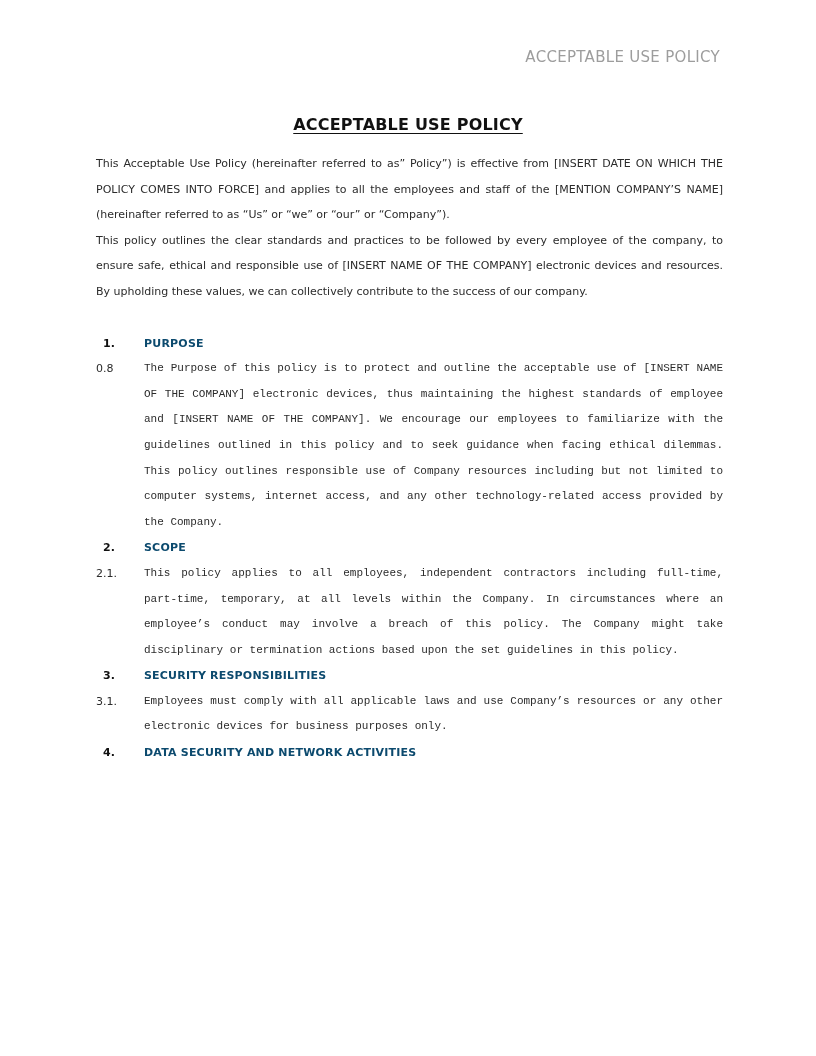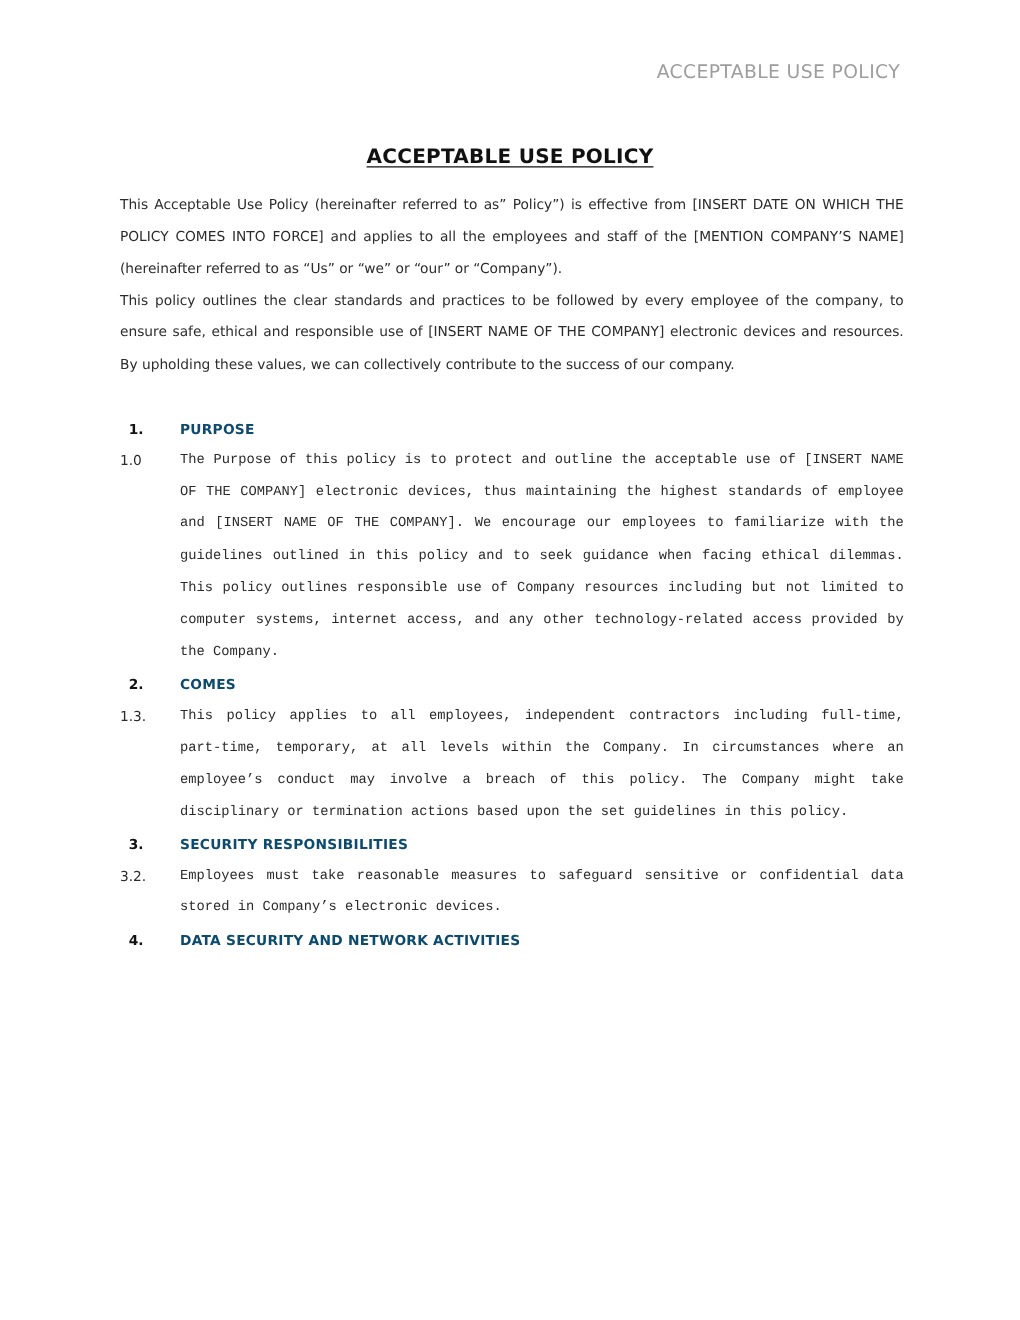--- a/index.html
+++ b/index.html
@@ -102,40 +102,40 @@
 
     <p class="para">This policy outlines the clear standards and practices to be followed by every employee of the company, to ensure safe, ethical and responsible use of [INSERT NAME OF THE  COMPANY] electronic devices and resources. By upholding these values, we can collectively contribute to the success of our company.</p>
 
     <div class="list">
 
       <div class="row head">
         <span class="num">1.</span>
         <span class="body">PURPOSE</span>
       </div>
       <div class="row item">
-        <span class="num">1.0</span>
+        <span class="num">0.8</span>
         <span class="body">The Purpose of this policy is to protect and outline the acceptable use of [INSERT NAME OF THE COMPANY] electronic devices, thus maintaining the highest standards of employee and [INSERT NAME OF THE  COMPANY]. We encourage our employees to familiarize with the guidelines outlined in this policy and to seek guidance when facing ethical dilemmas. This policy outlines responsible use of Company resources including but not limited to computer systems, internet access, and any other technology-related access provided by the Company.</span>
       </div>
 
       <div class="row head">
         <span class="num">2.</span>
-        <span class="body">COMES</span>
+        <span class="body">SCOPE</span>
       </div>
       <div class="row item">
-        <span class="num">1.3.</span>
+        <span class="num">2.1.</span>
         <span class="body">This policy applies to all employees, independent contractors including full-time, part-time, temporary, at all levels within the Company. In circumstances where an employee’s conduct may involve a breach of this policy. The Company might take disciplinary or termination actions based upon the set guidelines in this policy.</span>
       </div>
 
       <div class="row head">
         <span class="num">3.</span>
         <span class="body">SECURITY RESPONSIBILITIES</span>
       </div>
       <div class="row item">
-        <span class="num">3.2.</span>
-        <span class="body">Employees must take reasonable measures to safeguard sensitive or confidential data stored in Company’s electronic devices.</span>
+        <span class="num">3.1.</span>
+        <span class="body">Employees must comply with all applicable laws and use Company’s resources or any other electronic devices for business purposes only.</span>
       </div>
 
       <div class="row head">
         <span class="num">4.</span>
         <span class="body">DATA SECURITY AND NETWORK ACTIVITIES</span>
       </div>
 
     </div>
   </div>
 

